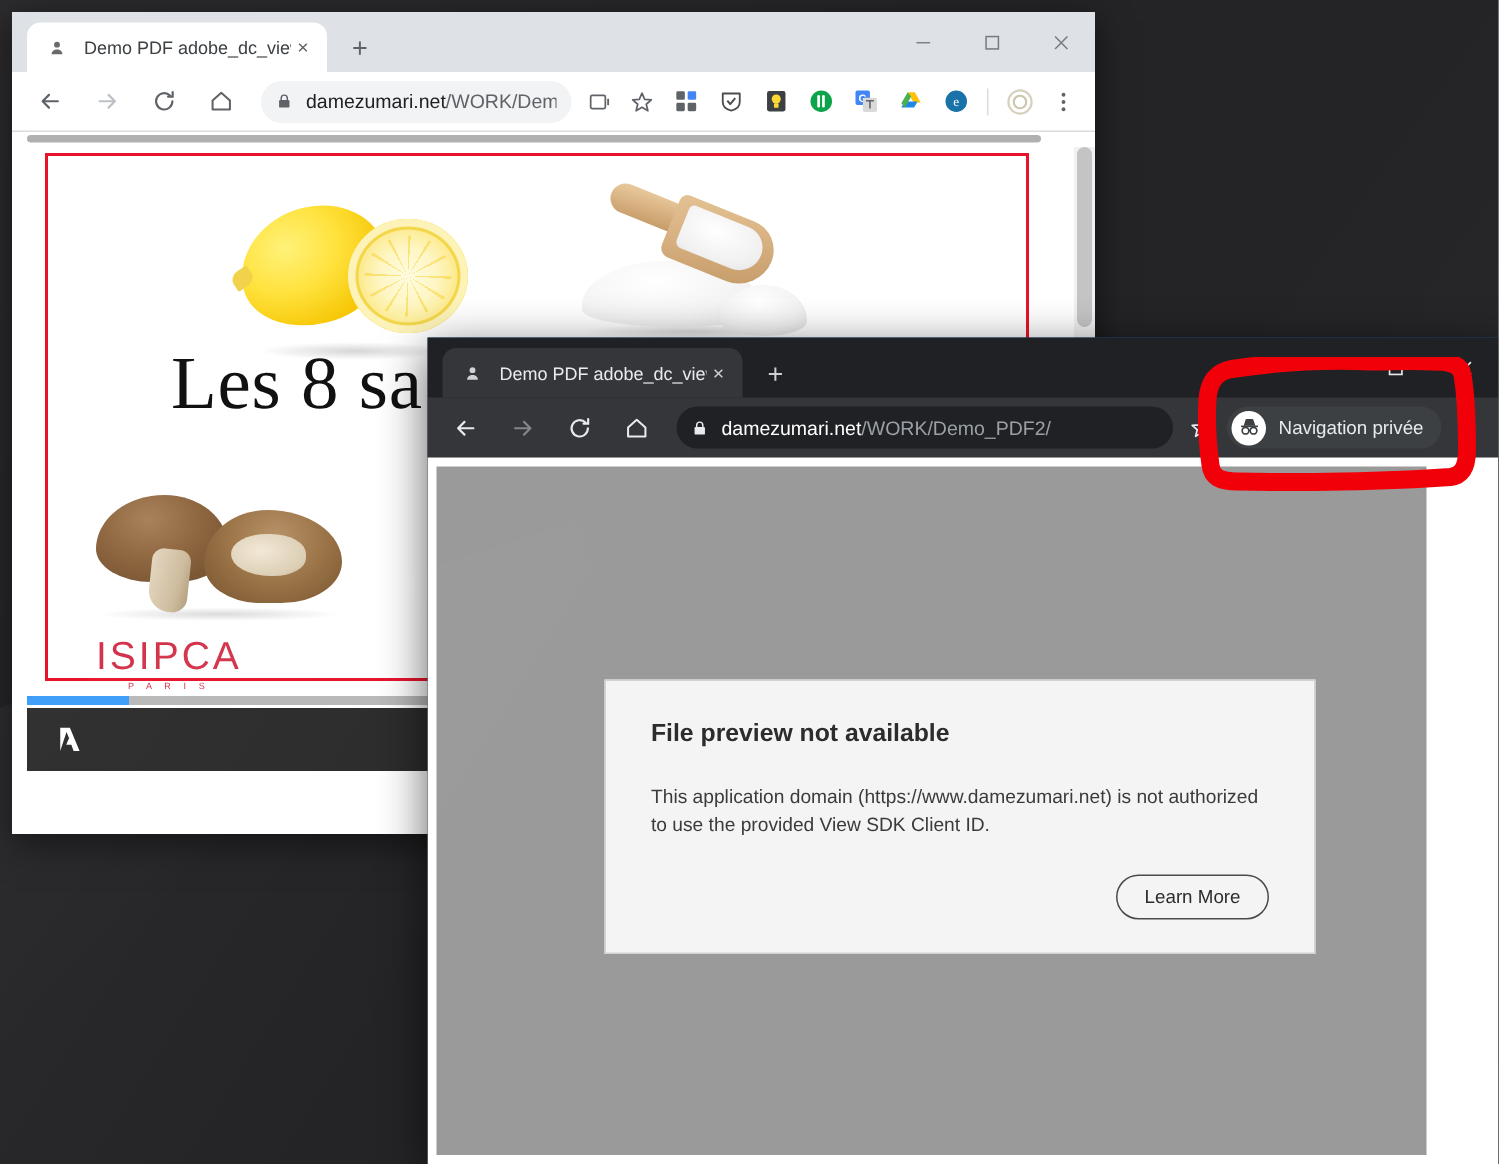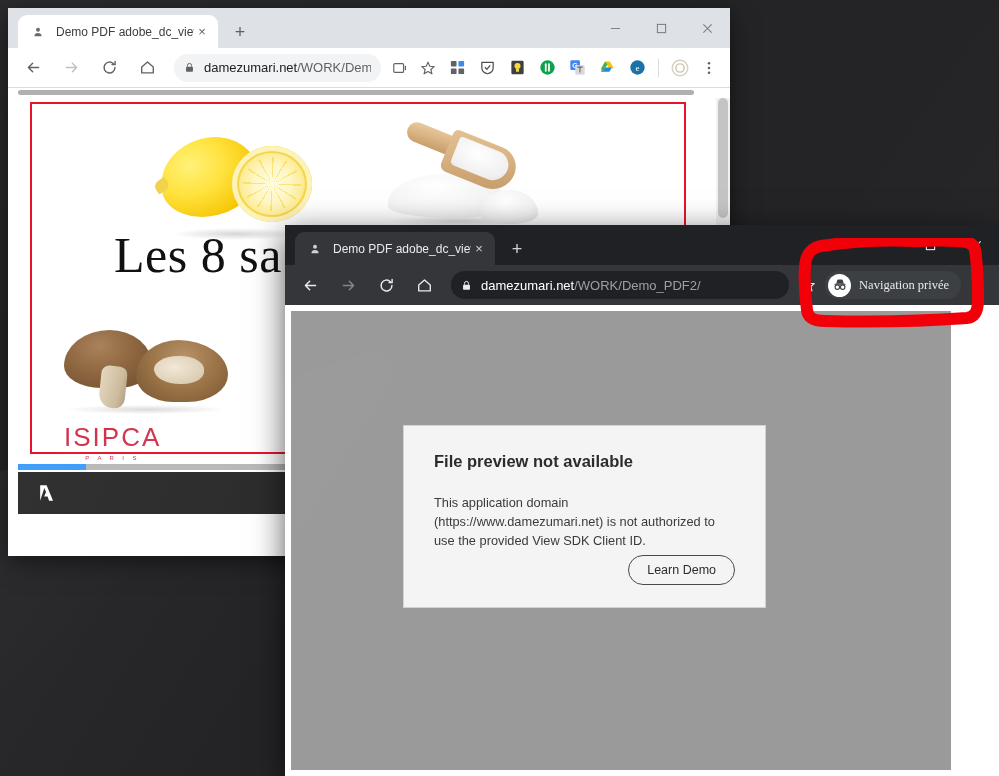--- a/index.html
+++ b/index.html
@@ -414,21 +414,20 @@
   .w2-url { font-size:13px; color:#ffffff; white-space:nowrap; overflow:hidden; }
   .w2-url .dimpath { color:#9aa0a6; }
   .w2-star { width:26px; height:26px; display:flex; align-items:center; justify-content:center; color:#e8eaed; }
   .w2-incog {
     height:28px;
     background:#3c4043;
     border-radius:14px;
     display:flex; align-items:center;
     padding: 0 12px 0 3px;
     margin-left: 4px;
-    font-family: Liberation Serif, serif;
   }
   .w2-incog-icon {
     width:23px; height:23px; border-radius:50%;
     background:#ffffff;
     display:flex; align-items:center; justify-content:center;
     margin-right:8px;
   }
   .w2-incog-label { font-size:12.5px; color:#e8eaed; white-space:nowrap; }
   .w2-menu {
     width:28px; height:28px; margin-left:4px;
@@ -441,22 +440,22 @@
     background:#ffffff;
     padding: 6px 0 6px 6px;
   }
   .w2-gray {
     position:absolute; left:6px; top:6px;
     width: 660px; height: 459px;
     background:#9a9a9a;
   }
   .sdk-dialog {
     position:absolute;
-    left: 118px; top: 120px;
-    width: 363px; height: 183px;
+    left: 118px; top: 148px;
+    width: 474px; height: 183px;
     background:#f4f4f4;
     border: 1px solid #d2d2d2;
     padding: 26px 30px 0 30px;
   }
   .sdk-title {
     font-size: 16.5px;
     color: #2c2c2c;
     font-weight: bold;
   }
   .sdk-body {
@@ -787,21 +786,21 @@
       </div>
     </div>
 
     <div class="w2-content">
       <div class="w2-gray"></div>
 
       <div class="sdk-dialog">
         <div class="sdk-title">File preview not available</div>
         <div class="sdk-body">This application domain (https://www.damezumari.net) is not authorized to use the provided View SDK Client ID.</div>
         <div class="sdk-btnrow">
-          <span class="sdk-btn">Learn Demo</span>
+          <span class="sdk-btn">Learn More</span>
         </div>
       </div>
     </div>
   </div>
 
   <div id="annotation">
     <svg width="195" height="90" viewBox="0 0 195 90" fill="none">
       <path d="M118 3 C 95 2, 60 3, 26 8 C 16 10, 11 16, 10 28 C 9 44, 10 58, 12 72 C 13 80, 18 83, 30 83 C 70 84, 130 83, 172 80 C 180 79, 183 73, 183 62 C 183 44, 182 24, 180 12 C 179 5, 172 3, 160 3 C 146 2, 132 3, 122 3 Z" stroke="#f2000a" stroke-width="12" stroke-linecap="round" stroke-linejoin="round"></path>
     </svg>
   </div>

